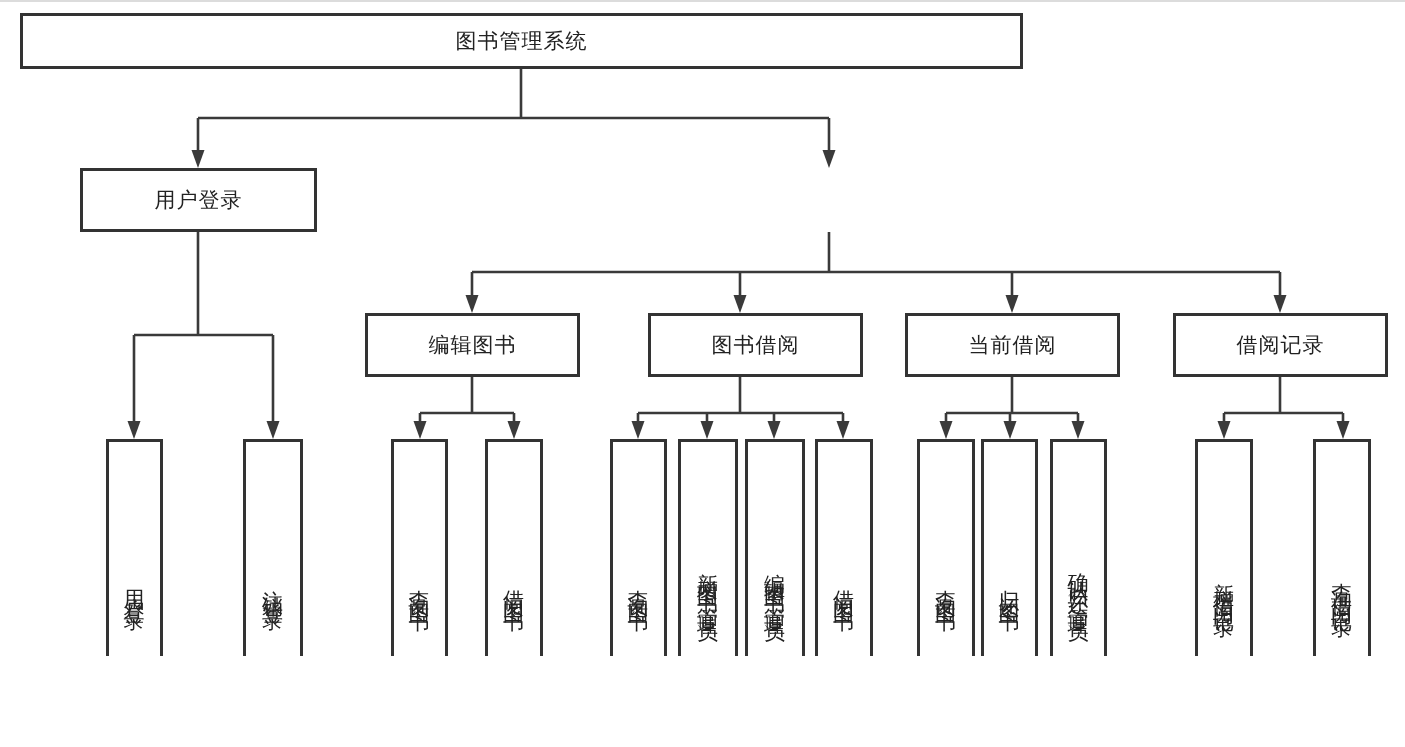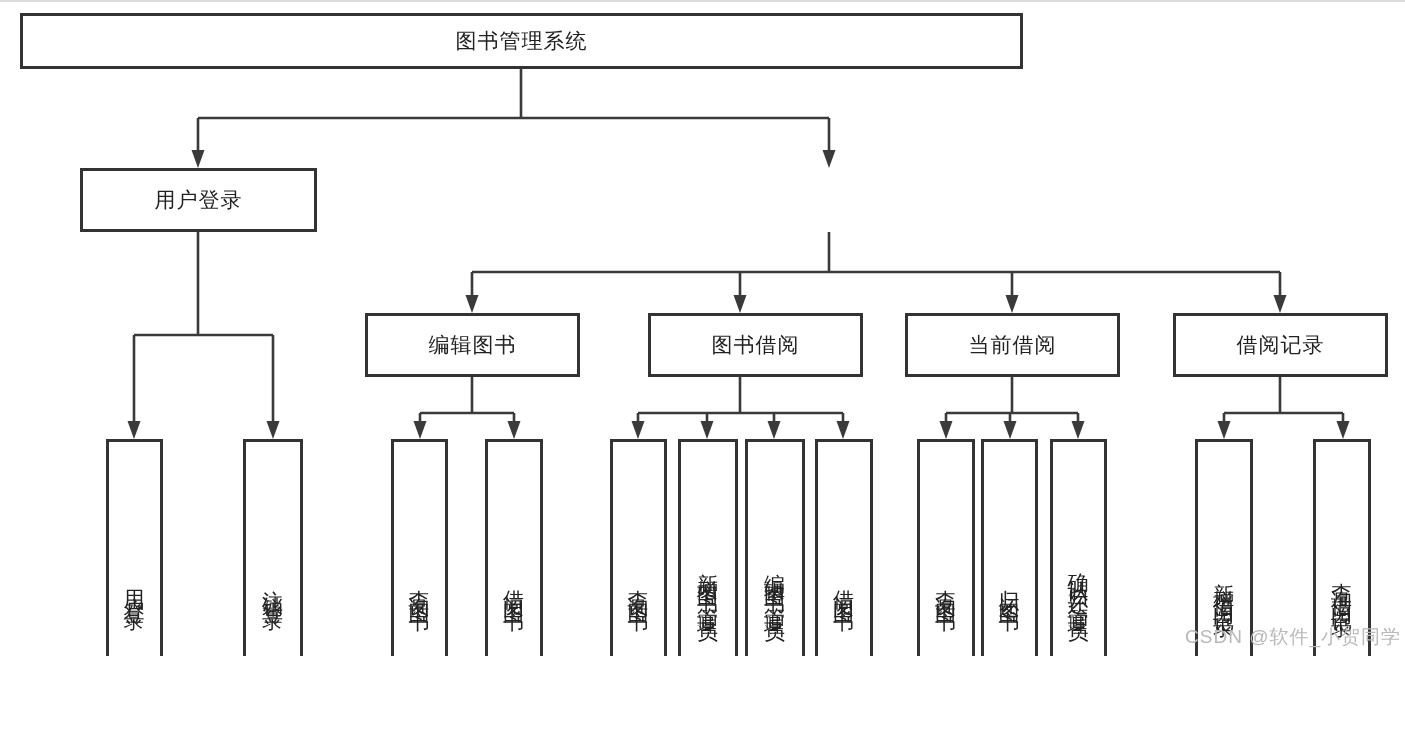--- a/index.html
+++ b/index.html
@@ -151,15 +151,14 @@
     <span>确认归还（管理员）</span>
   </div>
 
   <div class="node vbox" style="left:1195px; top:439px; width:58px; height:296px;">
     <span>新增借阅记录</span>
   </div>
   <div class="node vbox" style="left:1313px; top:439px; width:58px; height:296px;">
     <span>查询借阅记录</span>
   </div>
 
-  <div class="watermark">CSDN @软件_小贺同学</div>
 
 </div>
 
 </body></html>

